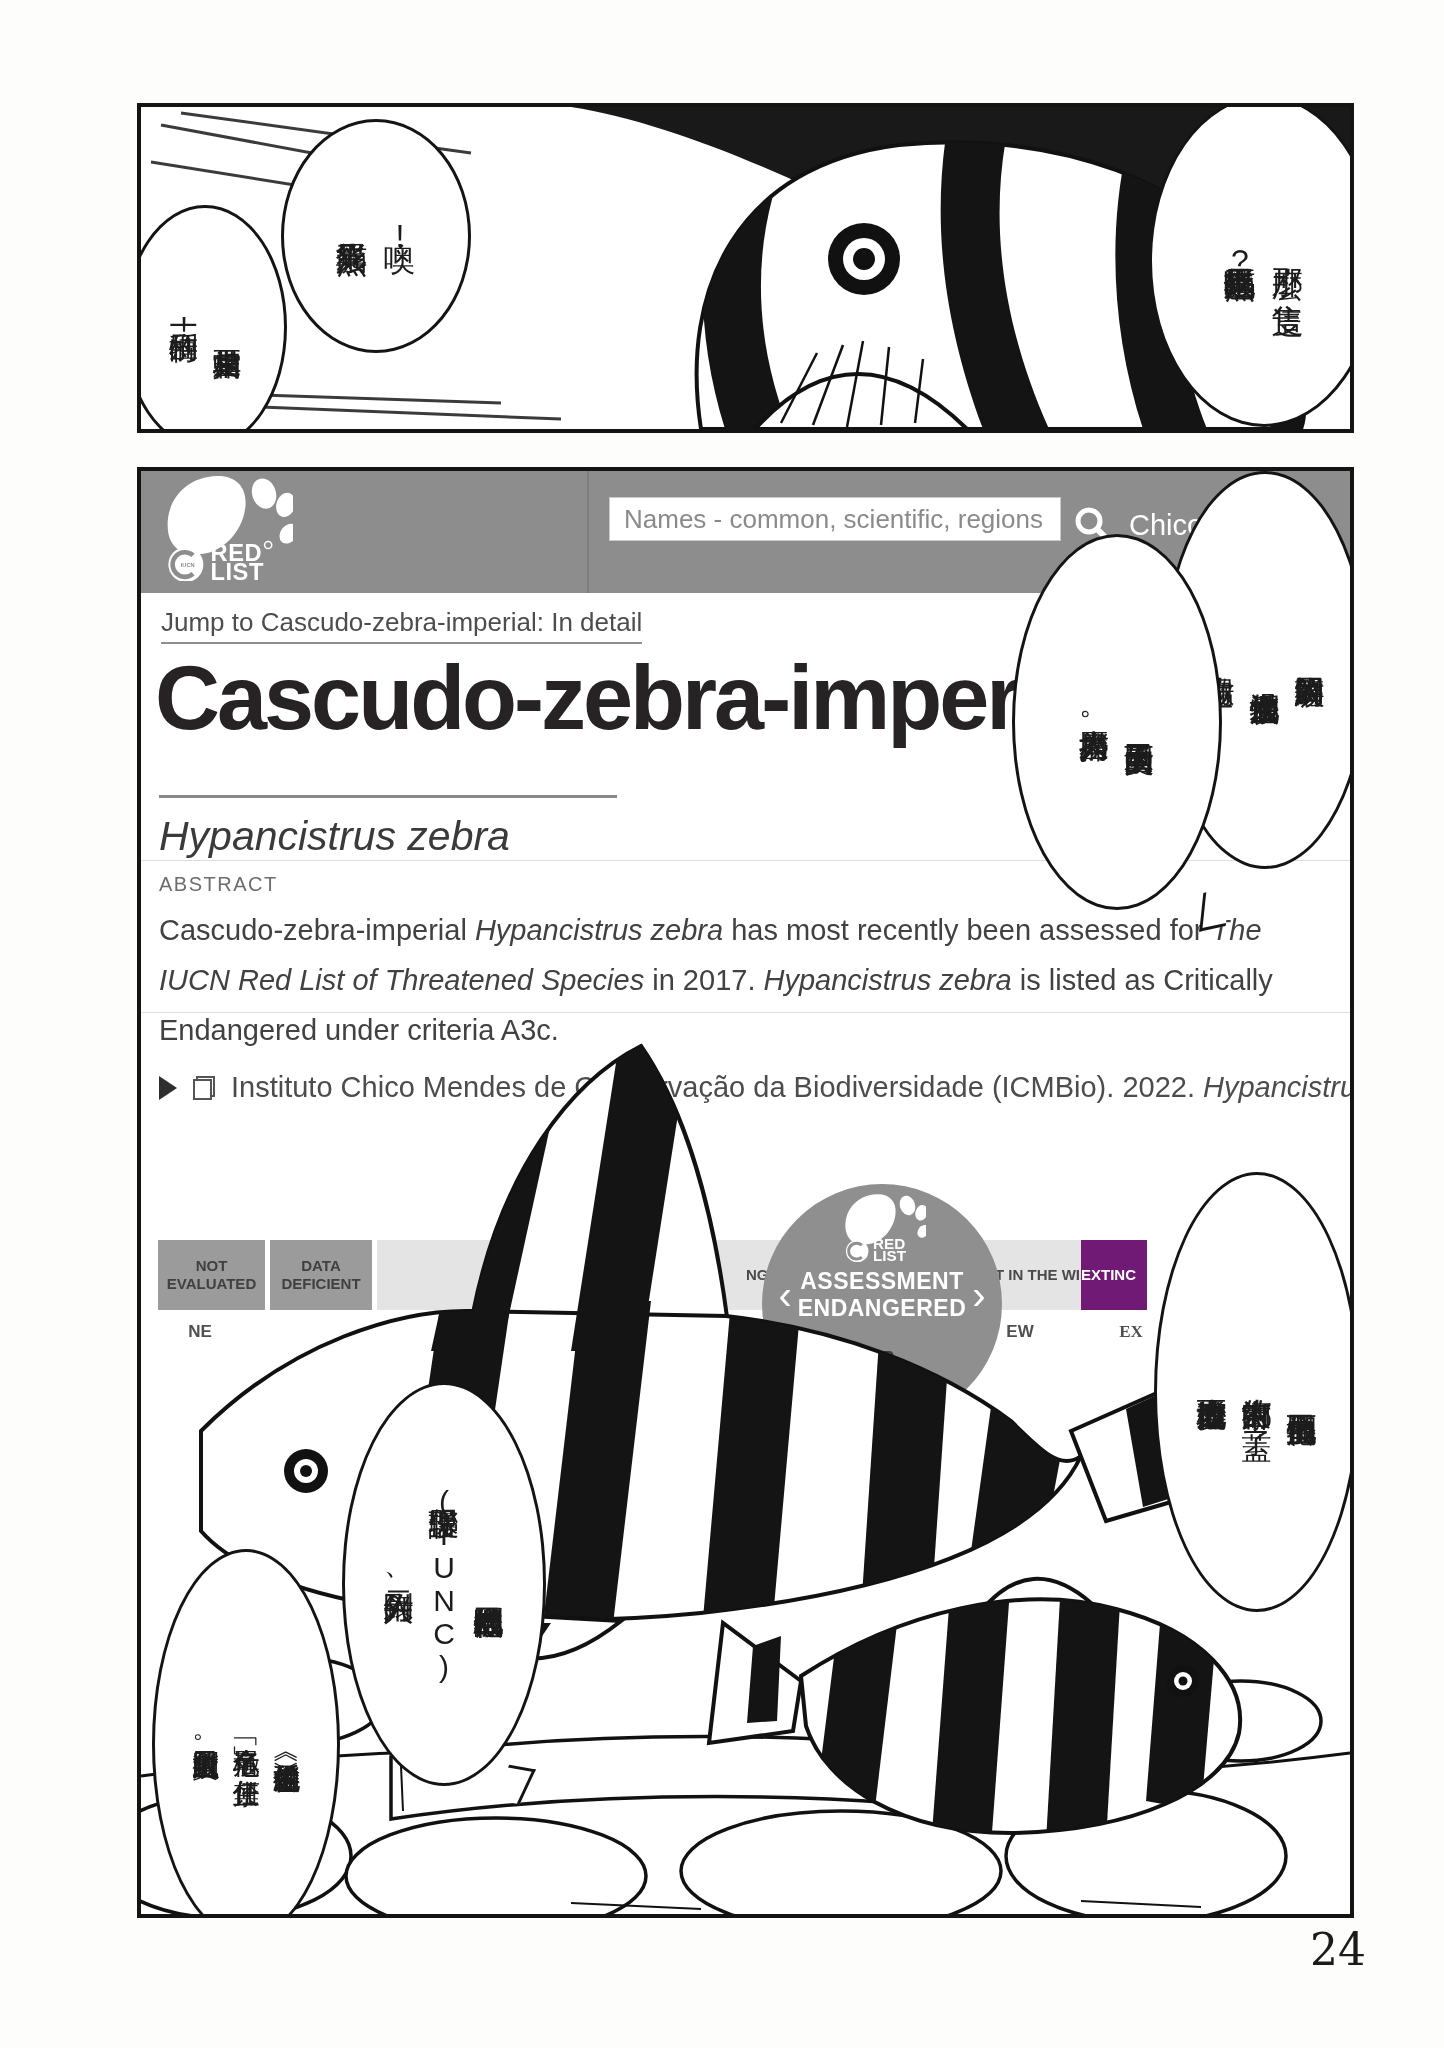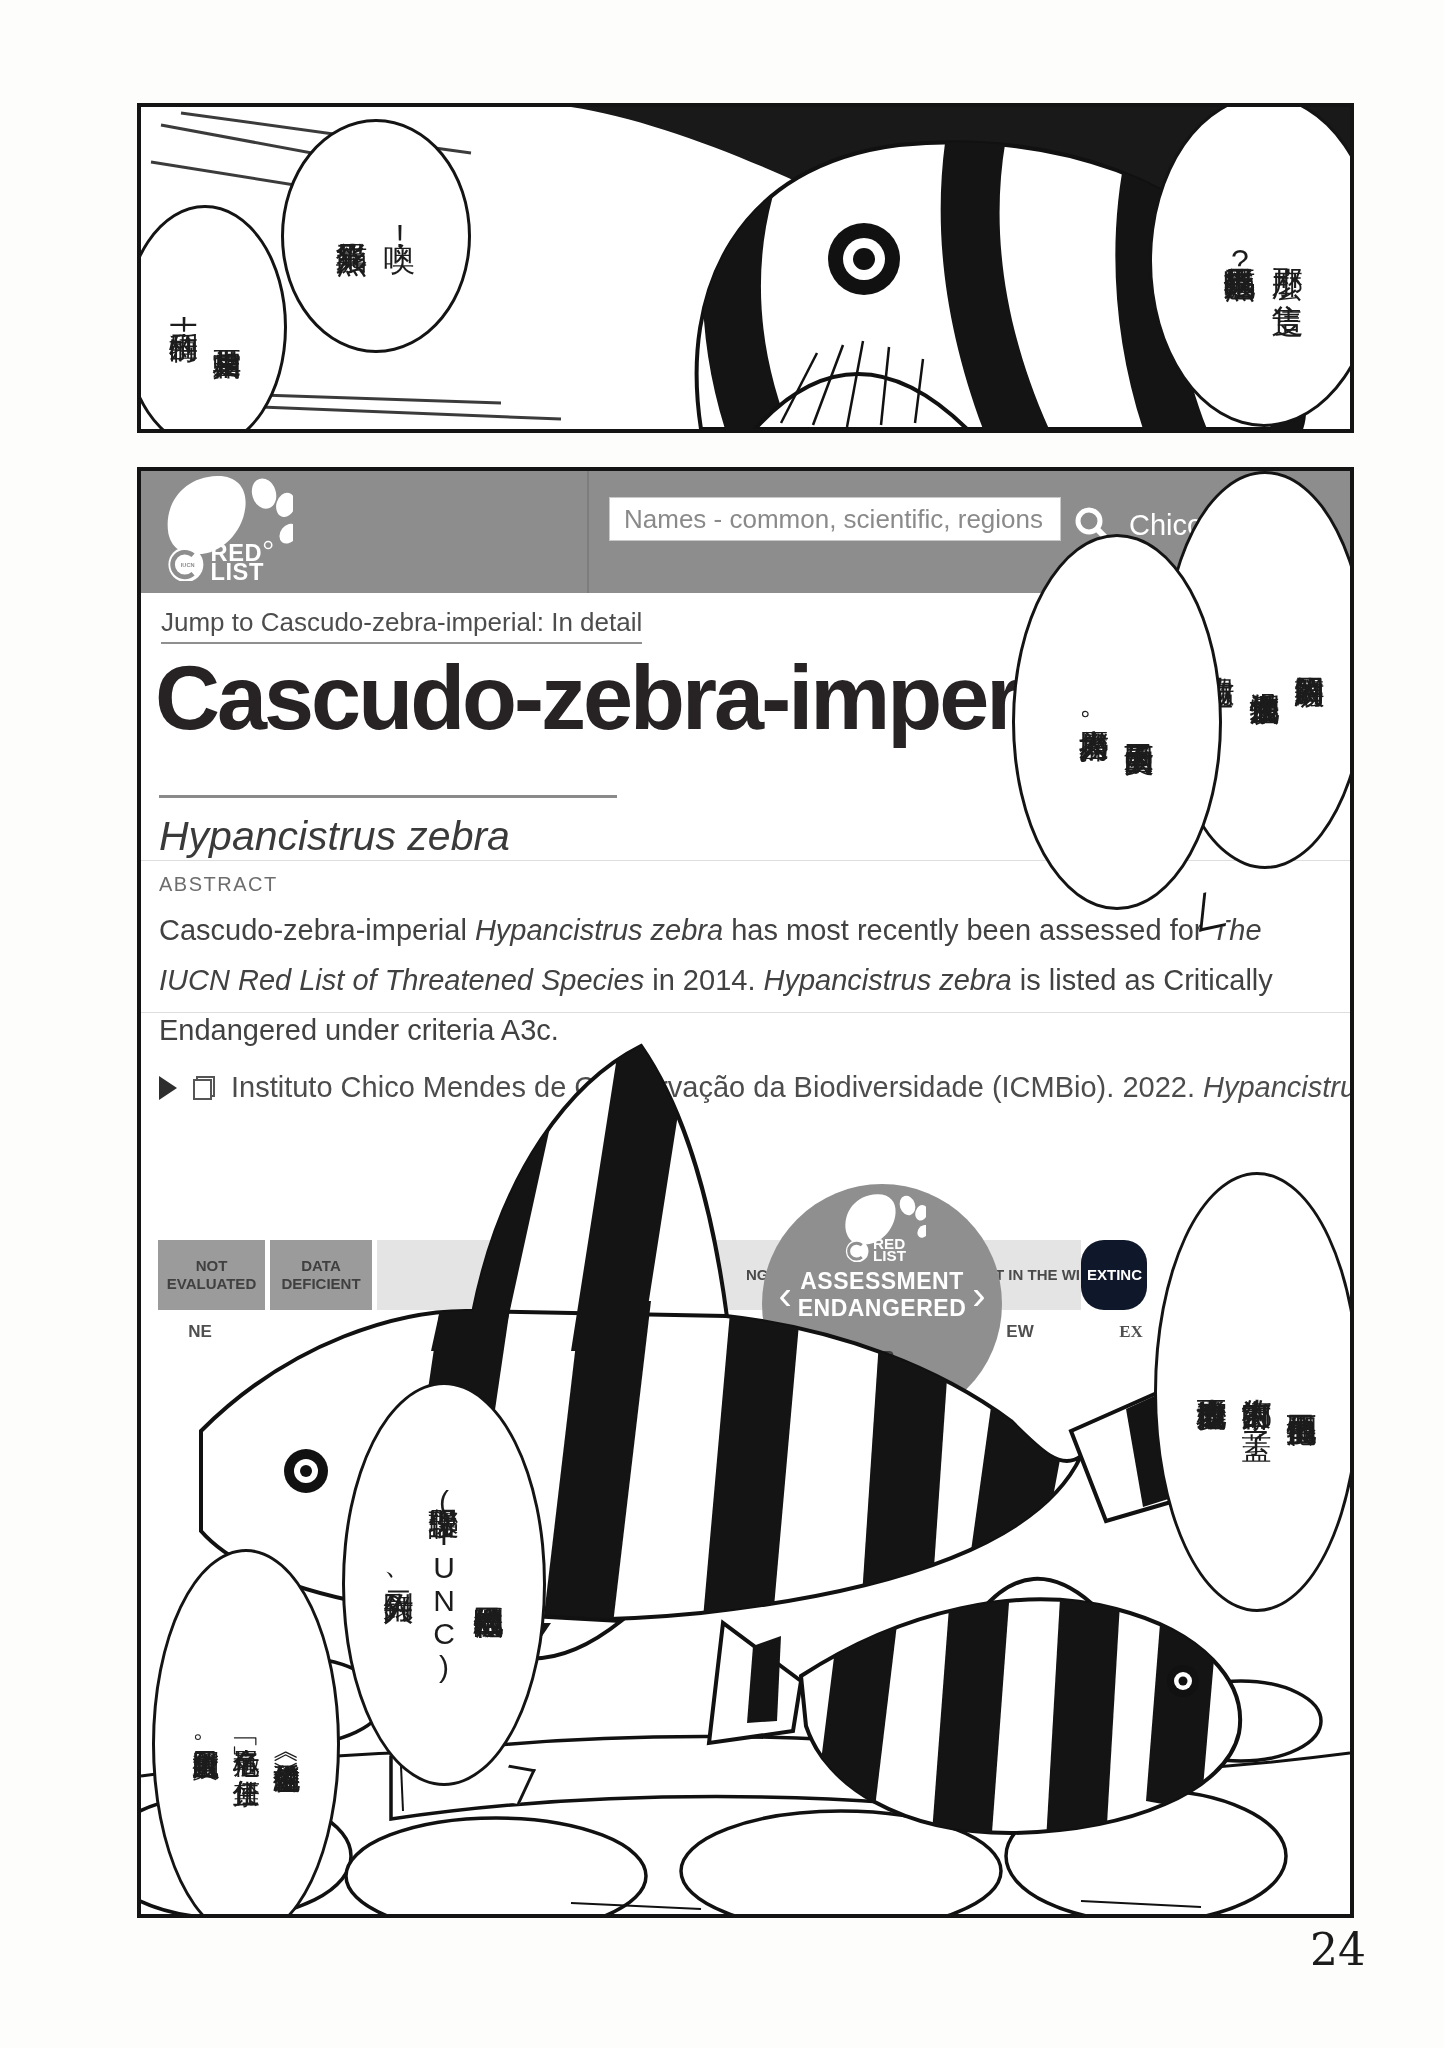--- a/index.html
+++ b/index.html
@@ -35,21 +35,21 @@
   .copy-ic{position:relative;width:22px;height:24px;}
   .copy-ic .b1{position:absolute;left:0;bottom:0;width:15px;height:17px;border:2.5px solid #555;background:#fff;}
   .copy-ic .b2{position:absolute;right:0;top:0;width:15px;height:17px;border:2.5px solid #555;background:#fff;}
   
   .sbox{top:769px;height:70px;display:flex;align-items:center;justify-content:center;text-align:center;
         font-size:15px;font-weight:700;line-height:18px;}
   .sbox.gray{background:#9b9b9b;color:#404040;}
   .strip{left:236px;top:769px;width:704px;height:70px;background:#e4e4e4;}
   .striplbl{position:absolute;top:0;height:70px;display:flex;align-items:center;justify-content:center;
         font-size:15px;font-weight:700;color:#4a4a4a;text-align:center;line-height:18px;}
-  .sbox.dark{background:#0f172a;color:#fff;justify-content:flex-start;padding-left:6px;box-sizing:border-box;overflow:hidden;border-radius:23px;}
+  .sbox.dark{background:#701a75;color:#fff;justify-content:flex-start;box-sizing:border-box;overflow:hidden;}
   .code{position:absolute;top:851px;transform:translateX(-50%);font-size:17px;font-weight:700;color:#4f4f4f;}
   .badge{left:621px;top:713px;width:240px;height:240px;border-radius:50%;background:#8f8f8f;z-index:2;overflow:hidden;}
   .badge .btxt{position:absolute;left:0;top:84px;width:240px;display:flex;align-items:center;justify-content:center;gap:6px;color:#fff;}
   .badge .chev{font-size:40px;line-height:40px;font-weight:400;}
   .badge .blines{font-size:23px;font-weight:700;text-align:center;line-height:27px;letter-spacing:0.5px;}
   .badge .bcode{position:absolute;left:0;top:164px;width:240px;text-align:center;font-size:17px;font-weight:700;color:#3e3e3e;}
   
   .bubble{position:absolute;background:#fff;border:3.5px solid #141414;border-radius:50%;
         display:flex;align-items:center;justify-content:center;z-index:10;}
   .vtext{writing-mode:vertical-rl;text-orientation:upright;text-align:center;color:#1c1c1c;
@@ -147,21 +147,21 @@
       <div class="abs adva">Chico</div>
     </div>
 
     <a class="abs jump" href="#">Jump to Cascudo-zebra-imperial: In detail</a>
     <div class="abs h1">Cascudo-zebra-imperial</div>
     <div class="abs rule"></div>
     <div class="abs sci">Hypancistrus zebra</div>
     <div class="abs thin" style="top:389px;"></div>
     <div class="abs kicker" style="left:18px;top:402px;">ABSTRACT</div>
     <div class="abs body-p">
-      <span>Cascudo-zebra-imperial </span><span class="it">Hypancistrus zebra</span><span> has most recently been assessed for </span><span class="it">The IUCN Red List of Threatened Species</span><span> in 2014. </span><span class="it">Hypancistrus zebra</span><span> is listed as Critically Endangered under criteria A3c.</span>
+      <span>Cascudo-zebra-imperial </span><span class="it">Hypancistrus zebra</span><span> has most recently been assessed for </span><span class="it">The IUCN Red List of Threatened Species</span><span> in 2017. </span><span class="it">Hypancistrus zebra</span><span> is listed as Critically Endangered under criteria A3c.</span>
     </div>
     <div class="abs thin" style="top:541px;"></div>
     <div class="abs cite-row">
       <span class="tri"></span>
       <span class="copy-ic">
           <span class="b2"></span>
           <span class="b1"></span>
         </span>
       <span>
         <span>Instituto Chico Mendes de Conservação da Biodiversidade (ICMBio). 2022. </span><span class="it">Hypancistrus zebra. The IUCN Red List of T…</span>

